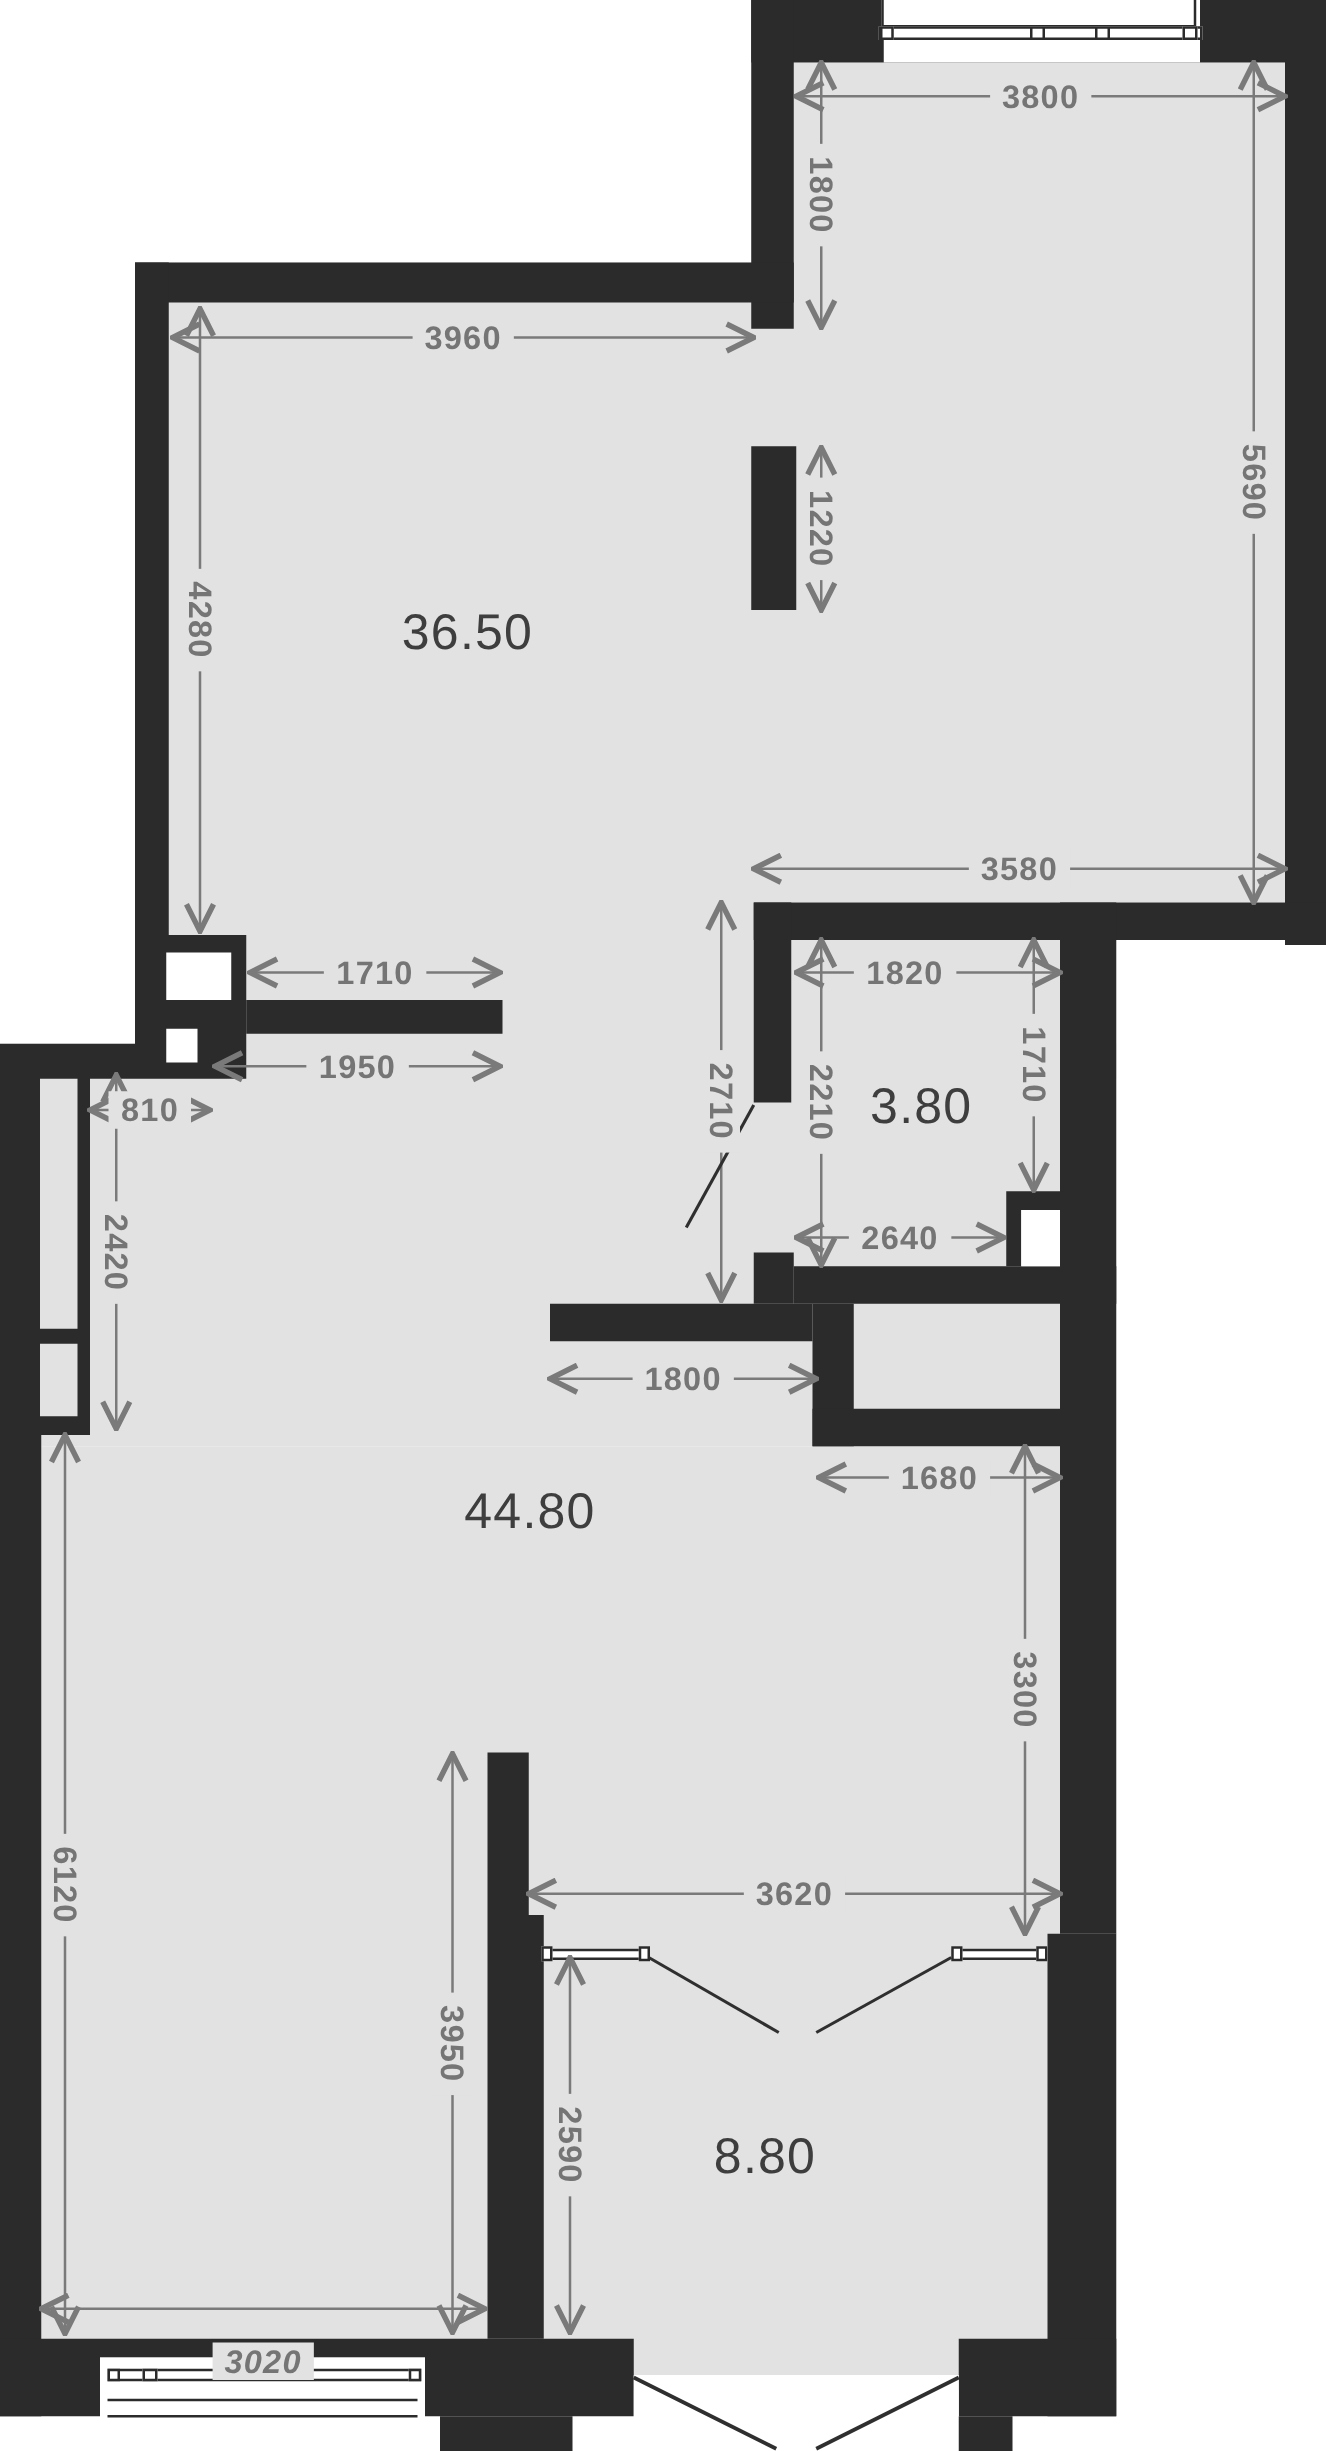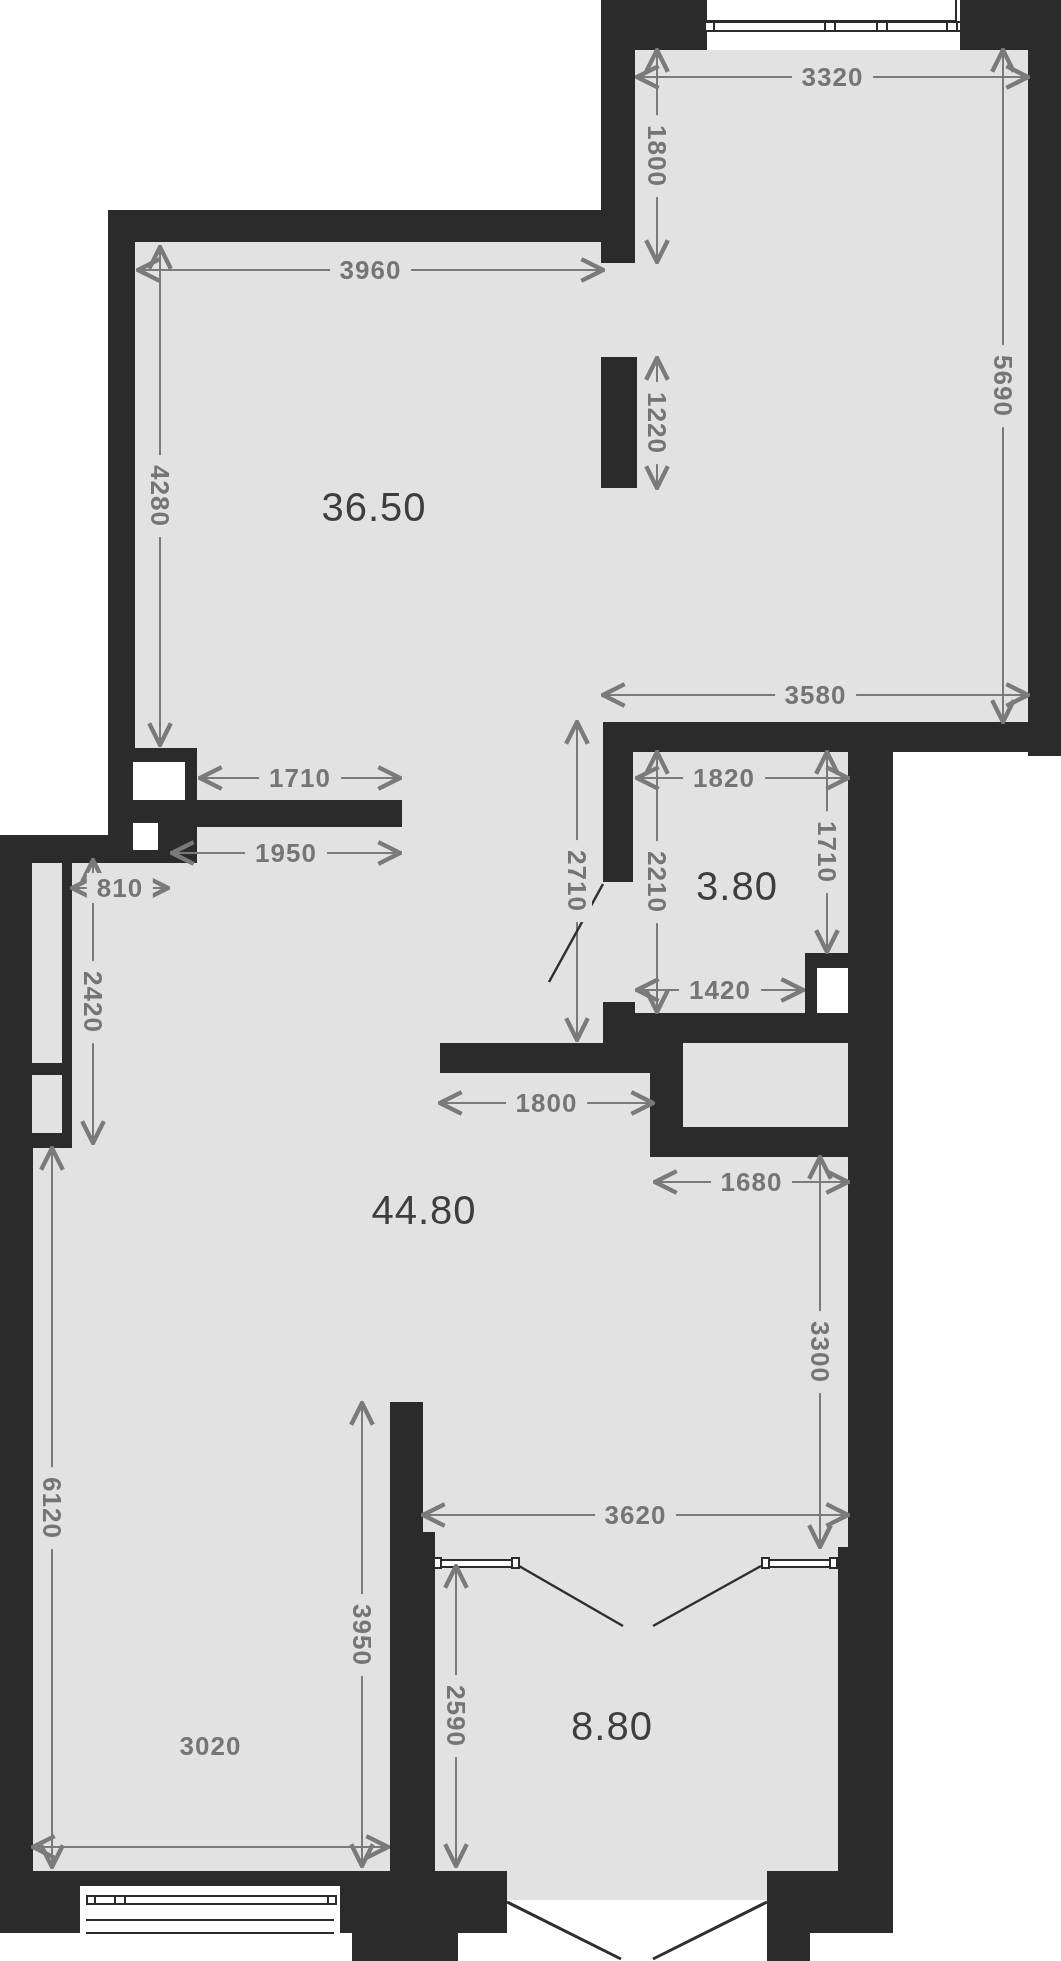--- a/index.html
+++ b/index.html
@@ -131,32 +131,32 @@
       <line x1="362" y1="1403" x2="362" y2="1866" class="dim-line" marker-start="url(#ah)" marker-end="url(#ah)"></line>
       <line x1="456" y1="1566" x2="456" y2="1866" class="dim-line" marker-start="url(#ah)" marker-end="url(#ah)"></line>
       <line x1="519" y1="1566" x2="623" y2="1626" class="door-line"></line>
       <line x1="761" y1="1566" x2="653" y2="1626" class="door-line"></line>
       <line x1="603" y1="884" x2="549" y2="982" class="door-line"></line>
       <line x1="507" y1="1902" x2="621" y2="1959" class="entry-line"></line>
       <line x1="767" y1="1902" x2="653" y2="1959" class="entry-line"></line>
     </svg>
 
   <div class="layer" id="labels-layer">
-      <div class="dim-label" style="left: 832.5px; top: 77px;">3320</div>
+      <div class="dim-label" style="left: 832.5px; top: 77px;">3800</div>
       <div class="dim-label" style="left: 370.5px; top: 270px;">3960</div>
       <div class="dim-label" style="left: 815.5px; top: 695px;">3580</div>
       <div class="dim-label" style="left: 724px; top: 778px;">1820</div>
       <div class="dim-label" style="left: 300px; top: 778px;">1710</div>
       <div class="dim-label" style="left: 286px; top: 853px; text-align: right;">1950</div>
       <div class="dim-label" style="left: 120px; top: 888px; text-align: right;">810</div>
-      <div class="dim-label" style="left: 720px; top: 990px;">1420</div>
+      <div class="dim-label" style="left: 720px; top: 990px;">2640</div>
       <div class="dim-label" style="left: 546.5px; top: 1103px;">1800</div>
       <div class="dim-label" style="left: 751.5px; top: 1182px;">1680</div>
       <div class="dim-label" style="left: 635.5px; top: 1515px;">3620</div>
-      <div class="dim-label" style="left: 210.5px; top: 1746px;">3020</div>
+      <div class="dim-label" style="left: 210.5px; top: 1889px; font-style: italic;">3020</div>
       <div class="dim-label v" style="left: 657px; top: 156px;">1800</div>
       <div class="dim-label v" style="left: 657px; top: 423px;">1220</div>
       <div class="dim-label v" style="left: 1003px; top: 386px;">5690</div>
       <div class="dim-label v" style="left: 160px; top: 496px;">4280</div>
       <div class="dim-label v" style="left: 577px; top: 881px;">2710</div>
       <div class="dim-label v" style="left: 657px; top: 882px;">2210</div>
       <div class="dim-label v" style="left: 827px; top: 852px;">1710</div>
       <div class="dim-label v" style="left: 93px; top: 1001.5px;">2420</div>
       <div class="dim-label v" style="left: 820px; top: 1352px;">3300</div>
       <div class="dim-label v" style="left: 52px; top: 1507.5px;">6120</div>

